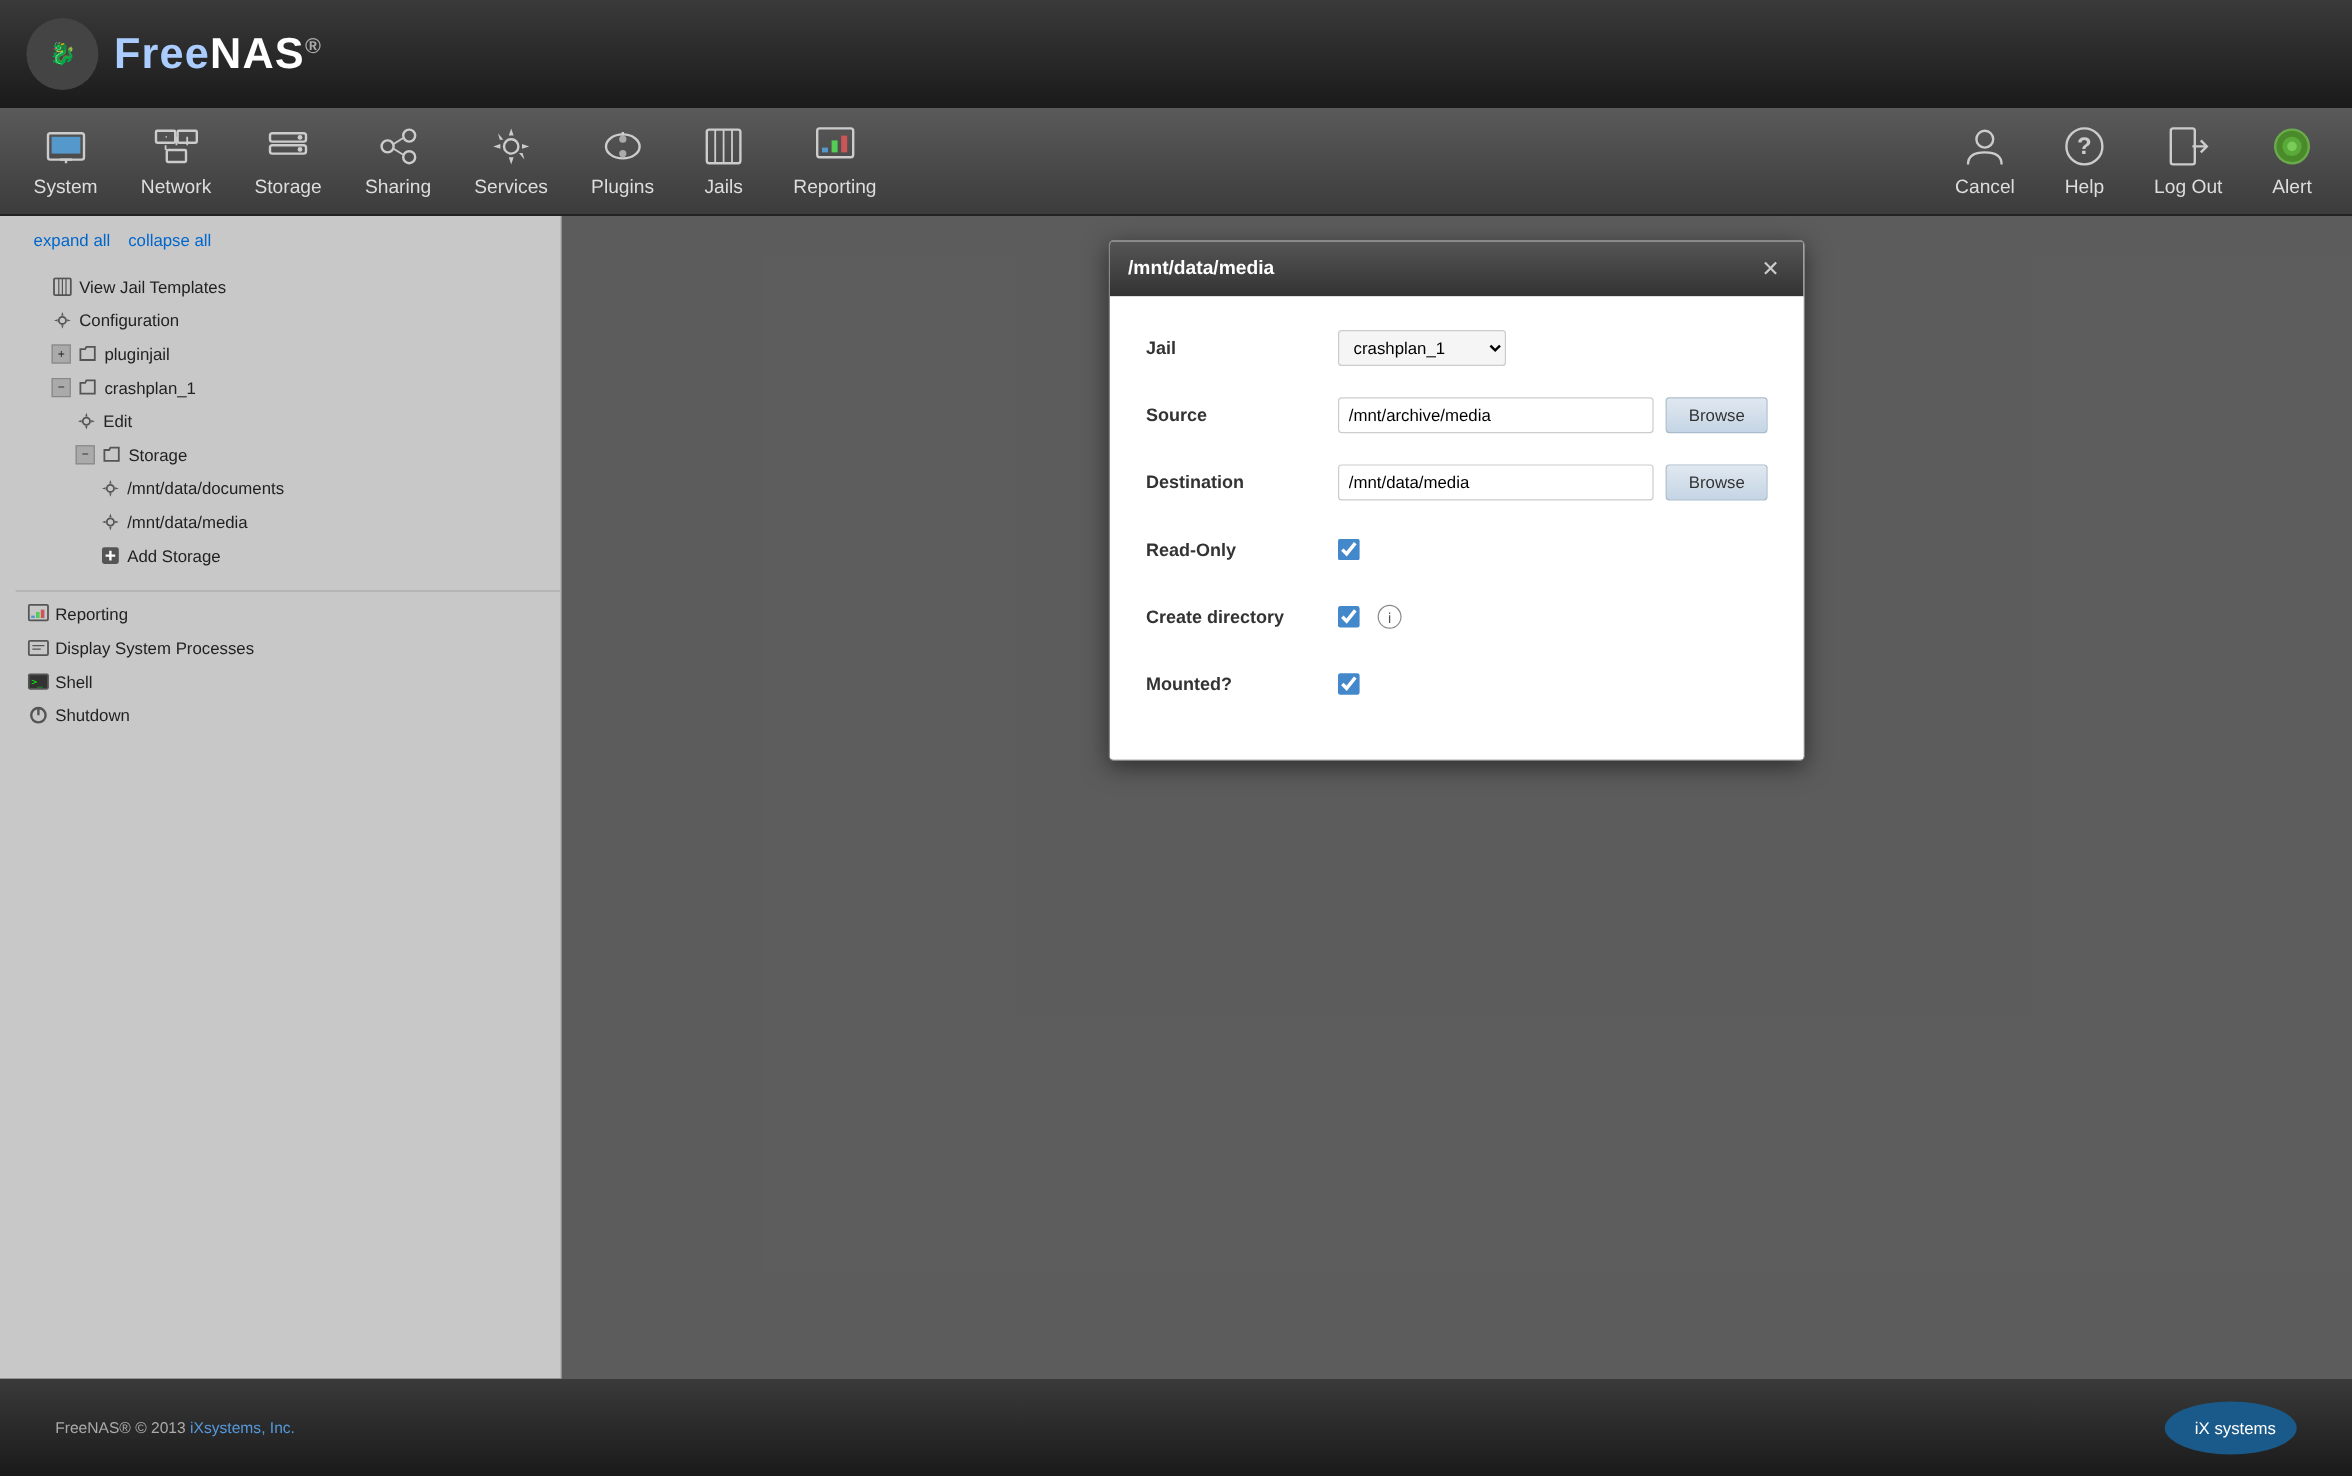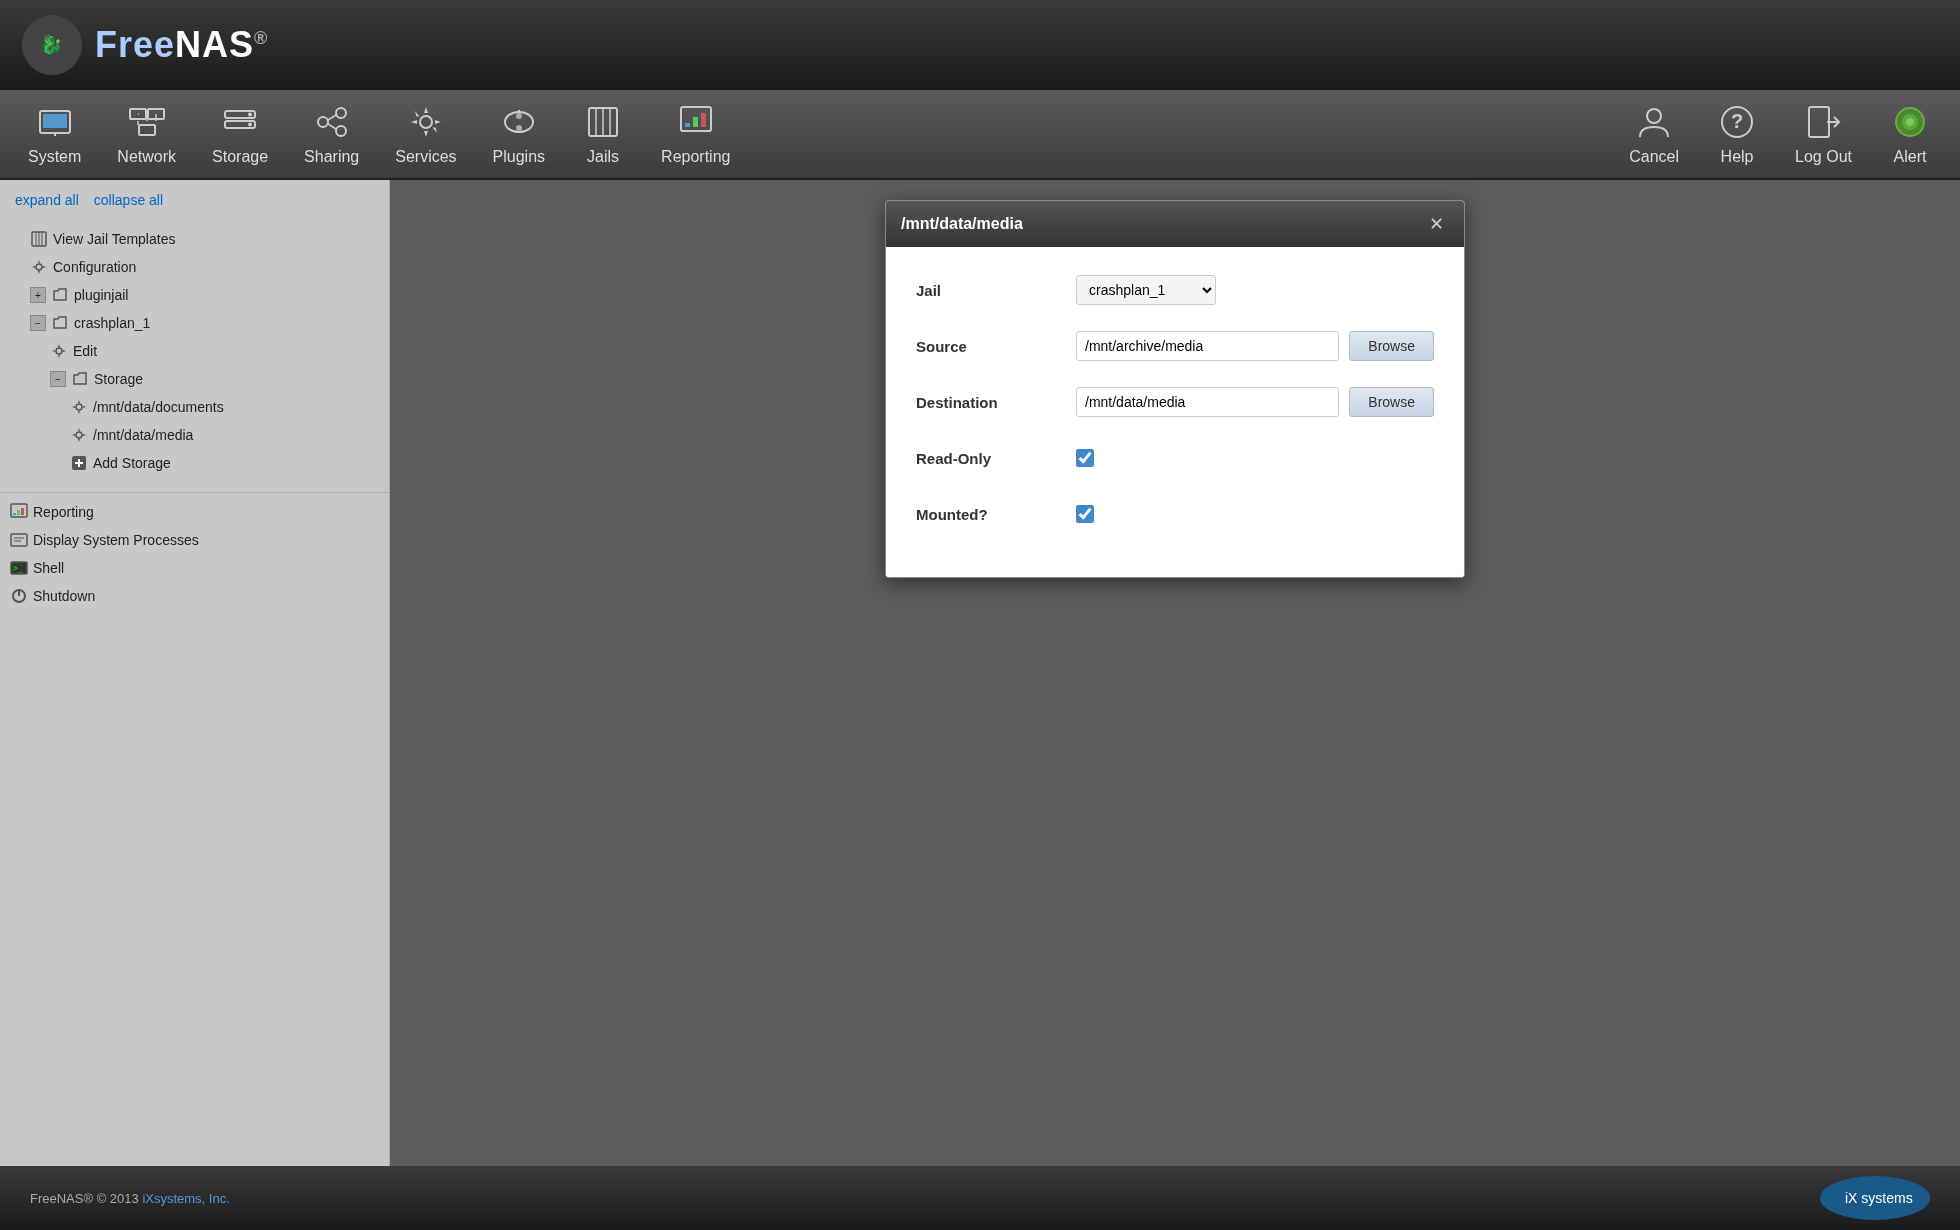--- a/index.html
+++ b/index.html
@@ -76,25 +76,26 @@
     
     .main-content {
       flex: 1;
       display: flex;
       background: #7a7a7a;
       overflow: hidden;
     }
 
     
     .sidebar {
-      width: 390px;
+      width: 468px;
       background: #c8c8c8;
       border-right: 1px solid #aaa;
       overflow-y: auto;
       flex-shrink: 0;
+      padding-left: 13px;
     }
     .sidebar-controls {
       display: flex;
       gap: 15px;
       padding: 12px 15px;
       font-size: 14px;
     }
     .sidebar-link {
       color: #0066cc;
       cursor: pointer;
@@ -262,26 +263,26 @@
       cursor: pointer;
       background: linear-gradient(180deg, #e0e8f0 0%, #c5d5e5 100%);
       color: #333;
     }
     .dialog-btn.ok-btn {
       background: linear-gradient(180deg, #e0e8f0 0%, #c5d5e5 100%);
     }
 
     
     .footer {
-      height: 64px;
+      height: 81px;
       background: linear-gradient(180deg, #3a3a3a 0%, #1a1a1a 100%);
       display: flex;
       align-items: center;
       justify-content: space-between;
-      padding: 0 30px;
+      padding: 0 46px;
       flex-shrink: 0;
     }
     .footer-text {
       color: #aaa;
       font-size: 13px;
     }
     .footer-link {
       color: #5599dd;
     }
     .footer-logo {
@@ -654,20 +655,27 @@
           </div>
         </div>
 
         <div class="form-row">
           <label class="form-label">Read-Only</label>
           <div class="form-control">
             <input type="checkbox" class="checkbox-input" checked="" style="">
           </div>
         </div>
 
+        <div class="form-row">
+          <label class="form-label">Create directory</label>
+          <div class="form-control">
+            <input type="checkbox" class="checkbox-input" checked="" style="">
+            <span class="info-icon">ℹ</span>
+          </div>
+        </div>
 
         <div class="form-row">
           <label class="form-label">Mounted?</label>
           <div class="form-control">
             <input type="checkbox" class="checkbox-input" checked="" style="">
           </div>
         </div>
 
       </div>
 

